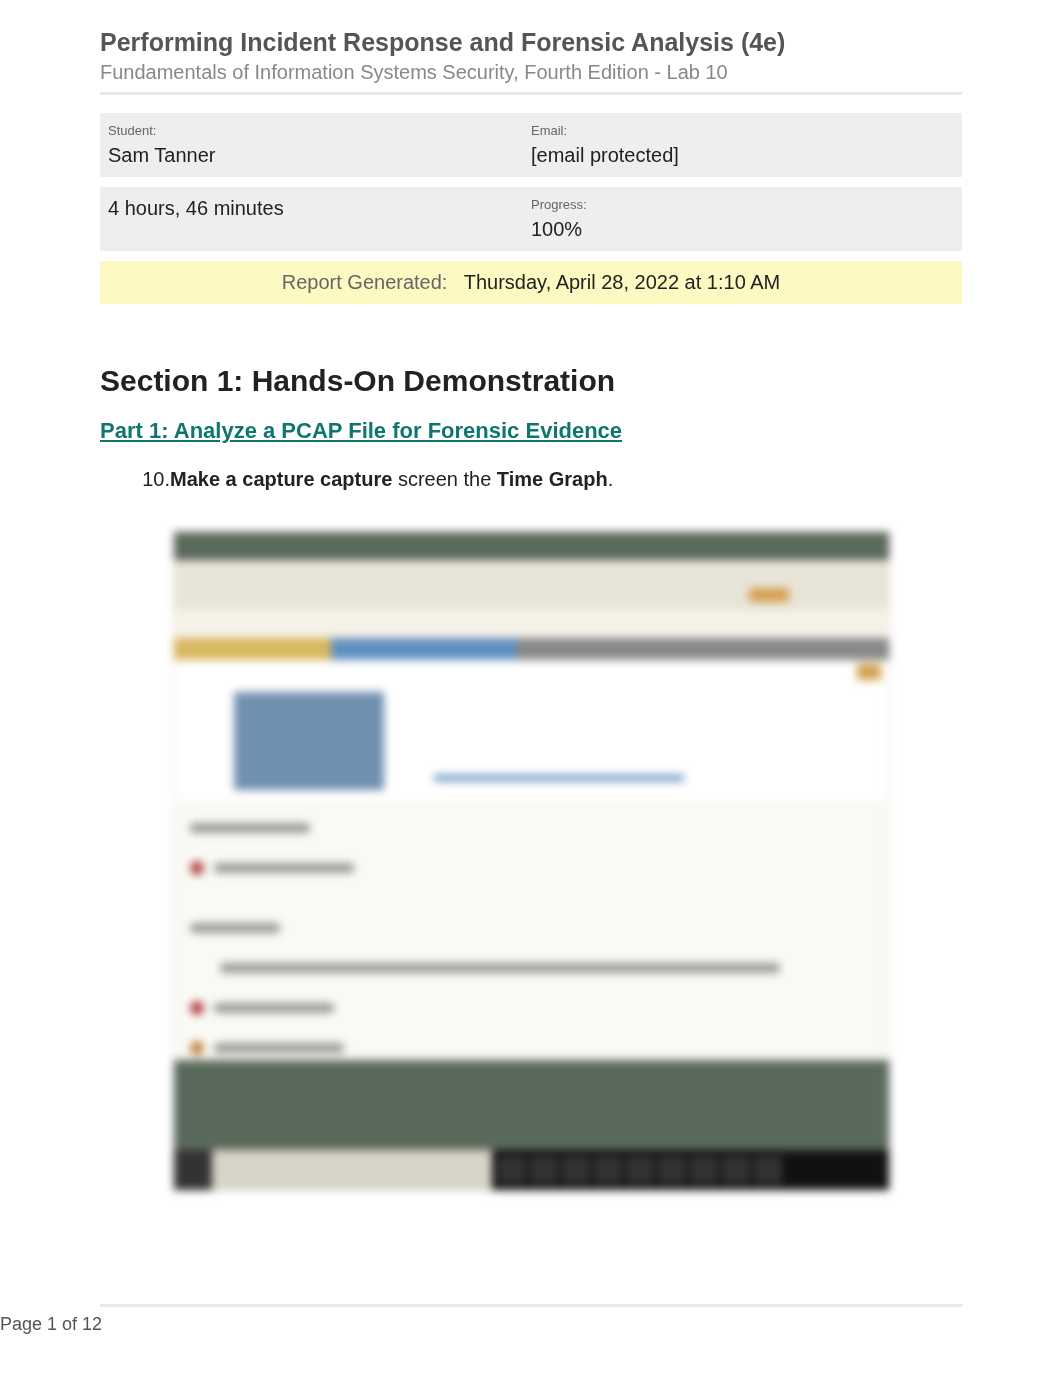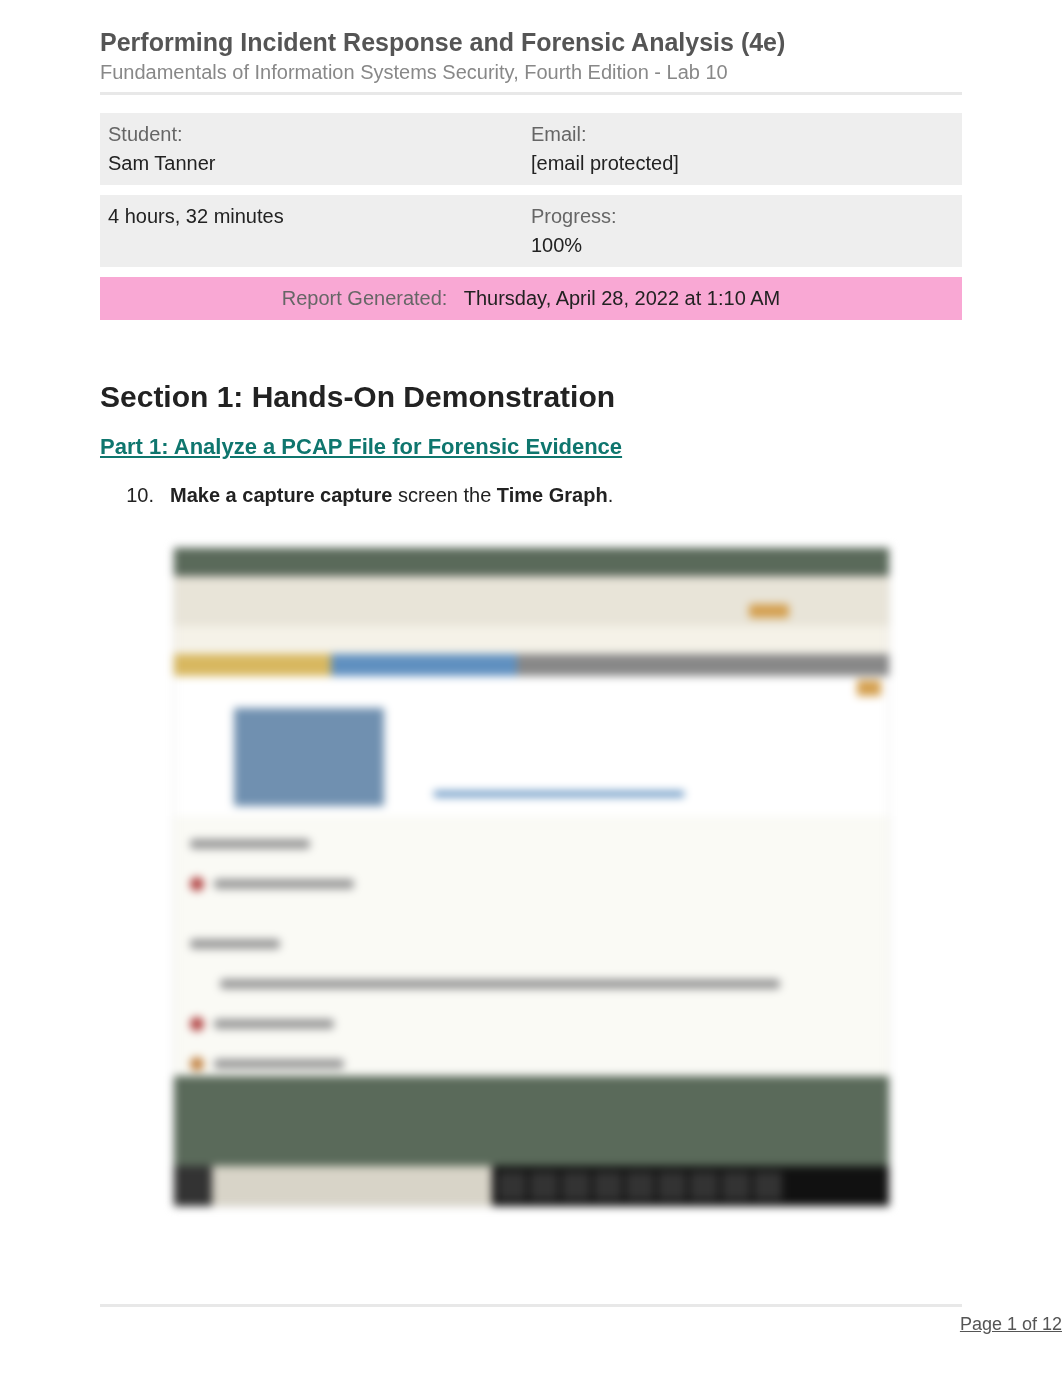--- a/index.html
+++ b/index.html
@@ -38,30 +38,30 @@
       padding: 10px 8px 10px 8px;
       margin-bottom: 10px;
     }
     .info-row {
       display: flex;
     }
     .info-col {
       width: 50%;
     }
     .info-label {
-      font-size: 20px;
+      font-size: 13px;
       color: #666;
       margin-bottom: 6px;
     }
     .info-value {
       font-size: 20px;
       color: #222;
     }
     .report-generated-box {
-      background: #f9a8d4;
+      background: #fef9c3;
       padding: 10px 8px;
       text-align: center;
       font-size: 20px;
       color: #222;
       margin-bottom: 60px;
     }
     .report-generated-label {
       color: #666;
     }
     .section-title {
@@ -79,21 +79,21 @@
     }
     .instruction-row {
       display: flex;
       margin-left: 20px;
       font-size: 20px;
       color: #222;
     }
     .instruction-number {
       width: 50px;
       text-align: right;
-      padding-right: 16px;
+      padding-right: 0;
     }
     .instruction-text {
       flex: 1;
     }
     .screenshot-placeholder {
       margin: 40px auto 0 auto;
       width: 717px;
       height: 660px;
       position: relative;
       background: #f0f0f0;
@@ -204,24 +204,23 @@
       bottom: 70px;
       left: 100px;
       right: 100px;
       border-top: 3px solid #e8e8e8;
     }
     .footer-text {
       position: absolute;
       bottom: 42px;
       left: 0;
       right: 0;
-      text-align: right;
+      text-align: left;
       font-size: 18px;
       color: #555;
-      text-decoration: underline;
     }
   </style>
 </head>
 <body>
 
 <div class="container">
   <div class="header-title">Performing Incident Response and Forensic Analysis (4e)</div>
   <div class="header-subtitle">Fundamentals of Information Systems Security, Fourth Edition - Lab 10</div>
   <div class="header-divider"></div>
 
@@ -234,21 +233,21 @@
       <div class="info-col">
         <div class="info-label">Email:</div>
         <div class="info-value">[email protected]</div>
       </div>
     </div>
   </div>
 
   <div class="info-box">
     <div class="info-row">
       <div class="info-col">
-        <div class="info-value">4 hours, 32 minutes</div>
+        <div class="info-value">4 hours, 46 minutes</div>
       </div>
       <div class="info-col">
         <div class="info-label">Progress:</div>
         <div class="info-value">100%</div>
       </div>
     </div>
   </div>
 
   <div class="report-generated-box">
     <span class="report-generated-label">Report Generated:</span>

